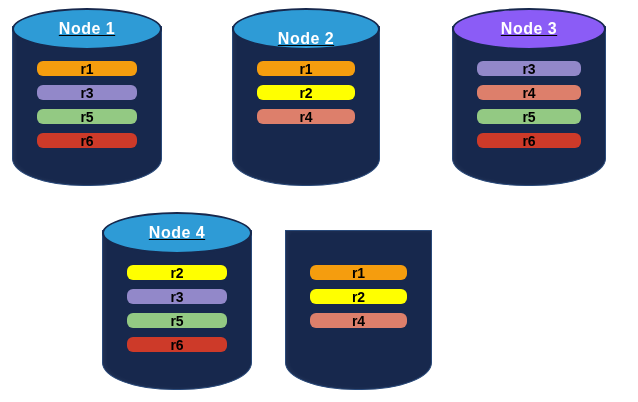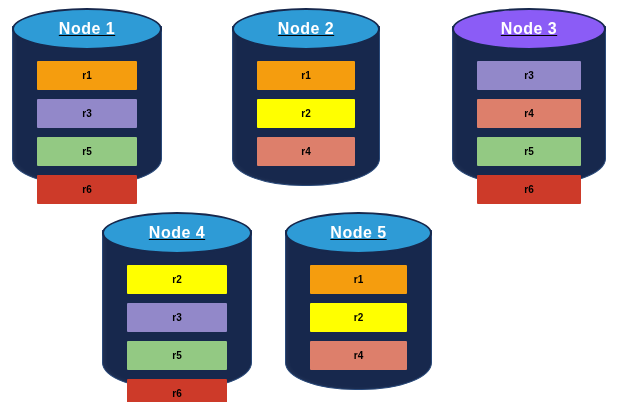--- a/index.html
+++ b/index.html
@@ -70,27 +70,27 @@
     position: absolute;
     left: 25px;
     right: 25px;
     top: 53px;
     display: flex;
     flex-direction: column;
     gap: 9px;
   }
 
   .record {
-    height: 29px;
-    border-radius: 1px;
+    height: 15px;
+    border-radius: 6px;
     display: flex;
     align-items: center;
     justify-content: center;
     color: #000000;
-    font-size: 10px;
+    font-size: 14px;
     font-weight: bold;
     line-height: 1;
     box-sizing: border-box;
   }
 
   
   #node-1 { left: 12px;  top: 8px;   width: 150px; height: 178px; }
   #node-2 { left: 232px; top: 8px;   width: 148px; height: 178px; }
   #node-3 { left: 452px; top: 8px;   width: 154px; height: 178px; }
   #node-4 { left: 102px; top: 212px; width: 150px; height: 178px; padding-left: 13px; }
@@ -117,21 +117,21 @@
           <span>r5</span>
         </div>
         <div class="record" style="background: rgb(205, 58, 41);">
           <span>r6</span>
         </div>
       </div>
   </div>
 
   <div class="node" id="node-2">
     <div class="cyl-body" style="background: rgb(23, 40, 77); border-color: rgb(42, 74, 122);"></div>
-    <div class="cyl-top" style="background: rgb(46, 155, 214); border-color: rgb(23, 40, 77);">
+    <div class="cyl-top" style="background: rgb(46, 155, 214); border-color: rgb(23, 40, 77); align-items: flex-end;">
       <span class="node-title">Node  2</span>
     </div>
     <div class="records">
         <div class="record" style="background: rgb(245, 157, 14);">
           <span>r1</span>
         </div>
         <div class="record" style="background: rgb(255, 255, 0);">
           <span>r2</span>
         </div>
         <div class="record" style="background: rgb(221, 127, 107);">
@@ -177,23 +177,20 @@
           <span>r5</span>
         </div>
         <div class="record" style="background: rgb(205, 58, 41);">
           <span>r6</span>
         </div>
       </div>
   </div>
 
   <div class="node" id="node-5">
     <div class="cyl-body" style="background: rgb(23, 40, 77); border-color: rgb(42, 74, 122);"></div>
-    <div class="cyl-top" style="background: rgb(46, 155, 214); border-color: rgb(23, 40, 77);">
-      <span class="node-title">Node  5</span>
-    </div>
     <div class="records">
         <div class="record" style="background: rgb(245, 157, 14);">
           <span>r1</span>
         </div>
         <div class="record" style="background: rgb(255, 255, 0);">
           <span>r2</span>
         </div>
         <div class="record" style="background: rgb(221, 127, 107);">
           <span>r4</span>
         </div>

